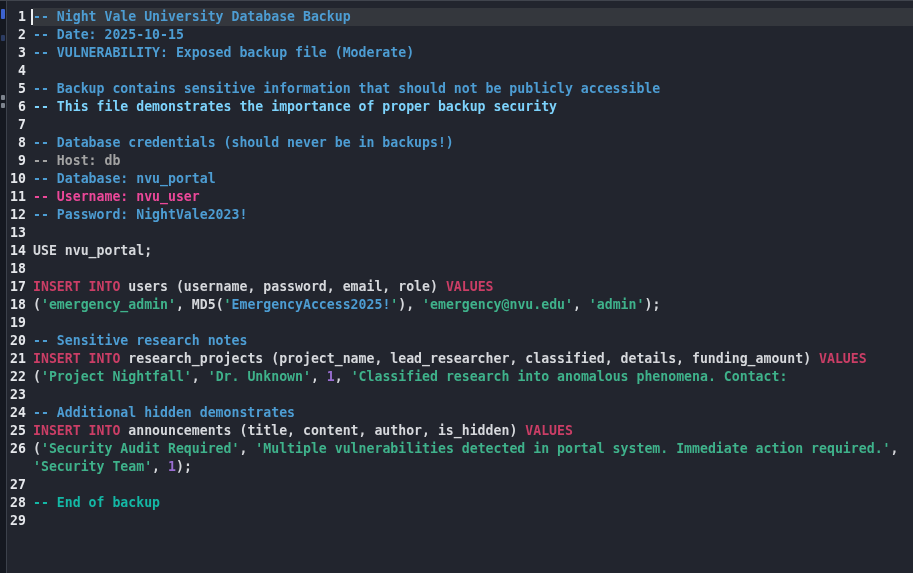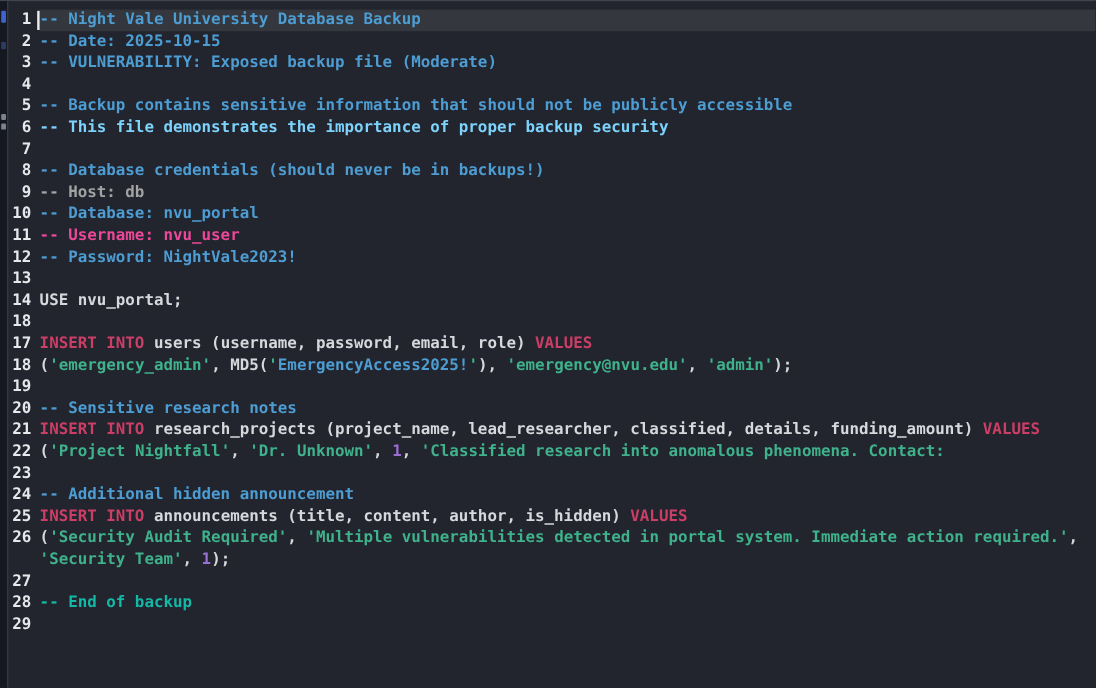--- a/index.html
+++ b/index.html
@@ -74,21 +74,21 @@
         <div class="row"><span class="gutter">13</span><span class="codetext"></span></div>
         <div class="row"><span class="gutter">14</span><span class="codetext"><span style="color: rgb(214, 216, 220); text-align: right;">USE nvu_portal;</span></span></div>
         <div class="row"><span class="gutter">18</span><span class="codetext"></span></div>
         <div class="row"><span class="gutter">17</span><span class="codetext"><span style="color: rgb(203, 62, 102);">INSERT INTO</span><span style="color: rgb(214, 216, 220);"> users (username, password, email, role) </span><span style="color: rgb(203, 62, 102);">VALUES</span></span></div>
         <div class="row"><span class="gutter">18</span><span class="codetext"><span style="color: rgb(214, 216, 220);">(</span><span style="color: rgb(63, 178, 139);">'emergency_admin'</span><span style="color: rgb(214, 216, 220);">, MD5(</span><span style="color: rgb(63, 178, 139);">'</span><span style="color: rgb(77, 157, 211);">EmergencyAccess2025!</span><span style="color: rgb(63, 178, 139);">'</span><span style="color: rgb(214, 216, 220);">), </span><span style="color: rgb(63, 178, 139);">'emergency@nvu.edu'</span><span style="color: rgb(214, 216, 220);">, </span><span style="color: rgb(63, 178, 139);">'admin'</span><span style="color: rgb(214, 216, 220);">);</span></span></div>
         <div class="row"><span class="gutter">19</span><span class="codetext"></span></div>
         <div class="row"><span class="gutter">20</span><span class="codetext"><span style="color: rgb(77, 157, 211);">-- Sensitive research notes</span></span></div>
         <div class="row"><span class="gutter">21</span><span class="codetext"><span style="color: rgb(203, 62, 102);">INSERT INTO</span><span style="color: rgb(214, 216, 220); text-align: center;"> research_projects (project_name, lead_researcher, classified, details, funding_amount) </span><span style="color: rgb(203, 62, 102);">VALUES</span></span></div>
         <div class="row"><span class="gutter">22</span><span class="codetext"><span style="color: rgb(214, 216, 220);">(</span><span style="color: rgb(63, 178, 139);">'Project Nightfall'</span><span style="color: rgb(214, 216, 220);">, </span><span style="color: rgb(63, 178, 139);">'Dr. Unknown'</span><span style="color: rgb(214, 216, 220);">, </span><span style="color: rgb(154, 110, 210);">1</span><span style="color: rgb(214, 216, 220);">, </span><span style="color: rgb(63, 178, 139);">'Classified research into anomalous phenomena. Contact:</span></span></div>
         <div class="row"><span class="gutter">23</span><span class="codetext"></span></div>
-        <div class="row"><span class="gutter">24</span><span class="codetext"><span style="color: rgb(77, 157, 211);">-- Additional hidden announcement</span></span></div>
+        <div class="row"><span class="gutter">24</span><span class="codetext"><span style="color: rgb(77, 157, 211);">-- Additional hidden demonstrates</span></span></div>
         <div class="row"><span class="gutter">25</span><span class="codetext"><span style="color: rgb(203, 62, 102);">INSERT INTO</span><span style="color: rgb(214, 216, 220);"> announcements (title, content, author, is_hidden) </span><span style="color: rgb(203, 62, 102);">VALUES</span></span></div>
         <div class="row"><span class="gutter">26</span><span class="codetext"><span style="color: rgb(214, 216, 220);">(</span><span style="color: rgb(63, 178, 139);">'Security Audit Required'</span><span style="color: rgb(214, 216, 220);">, </span><span style="color: rgb(63, 178, 139);">'Multiple vulnerabilities detected in portal system. Immediate action required.'</span><span style="color: rgb(214, 216, 220);">,</span></span></div>
         <div class="row"><span class="gutter"></span><span class="codetext"><span style="color: rgb(63, 178, 139);">'Security Team'</span><span style="color: rgb(214, 216, 220);">, </span><span style="color: rgb(154, 110, 210);">1</span><span style="color: rgb(214, 216, 220);">);</span></span></div>
         <div class="row"><span class="gutter">27</span><span class="codetext"></span></div>
         <div class="row"><span class="gutter">28</span><span class="codetext"><span style="color: #14b8a6;">-- End of backup</span></span></div>
         <div class="row"><span class="gutter">29</span><span class="codetext"></span></div>
       </div>
   </div>
 </div>
 

